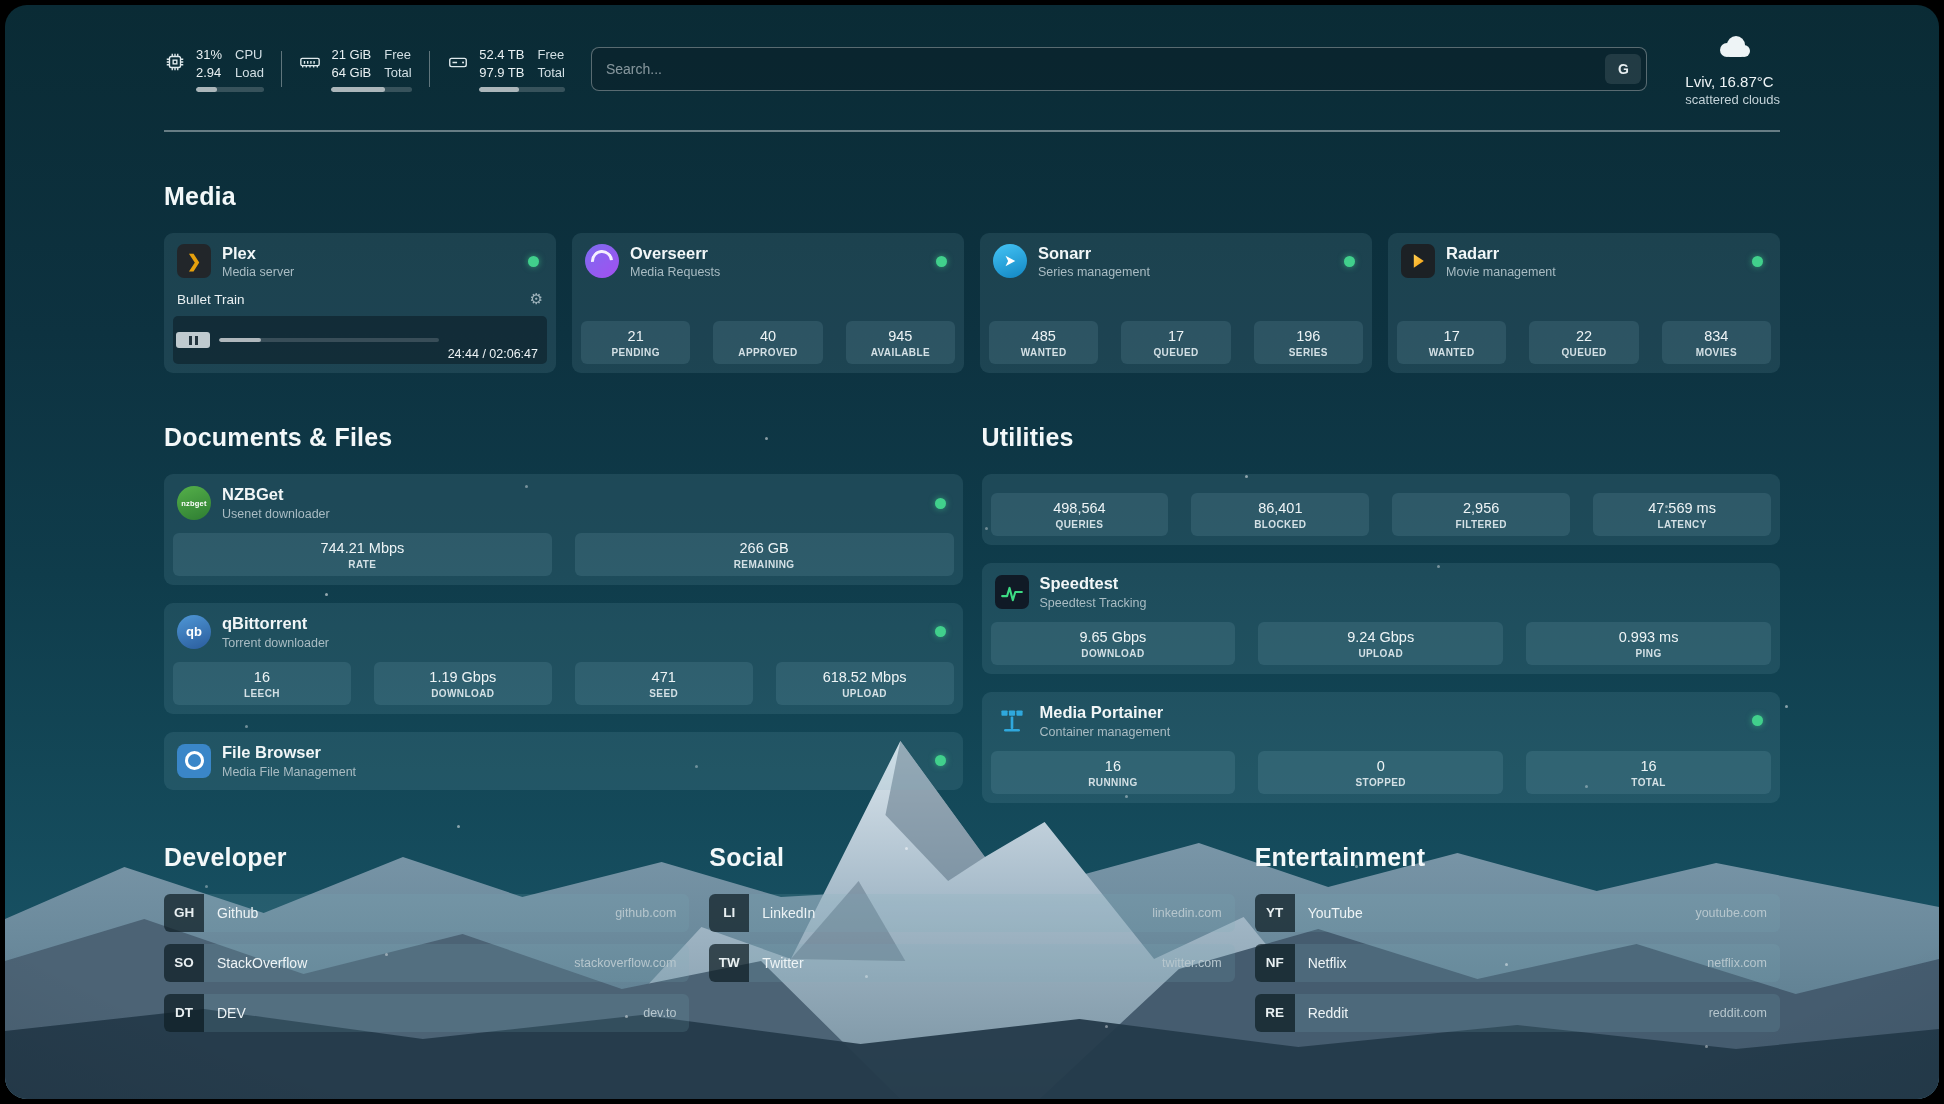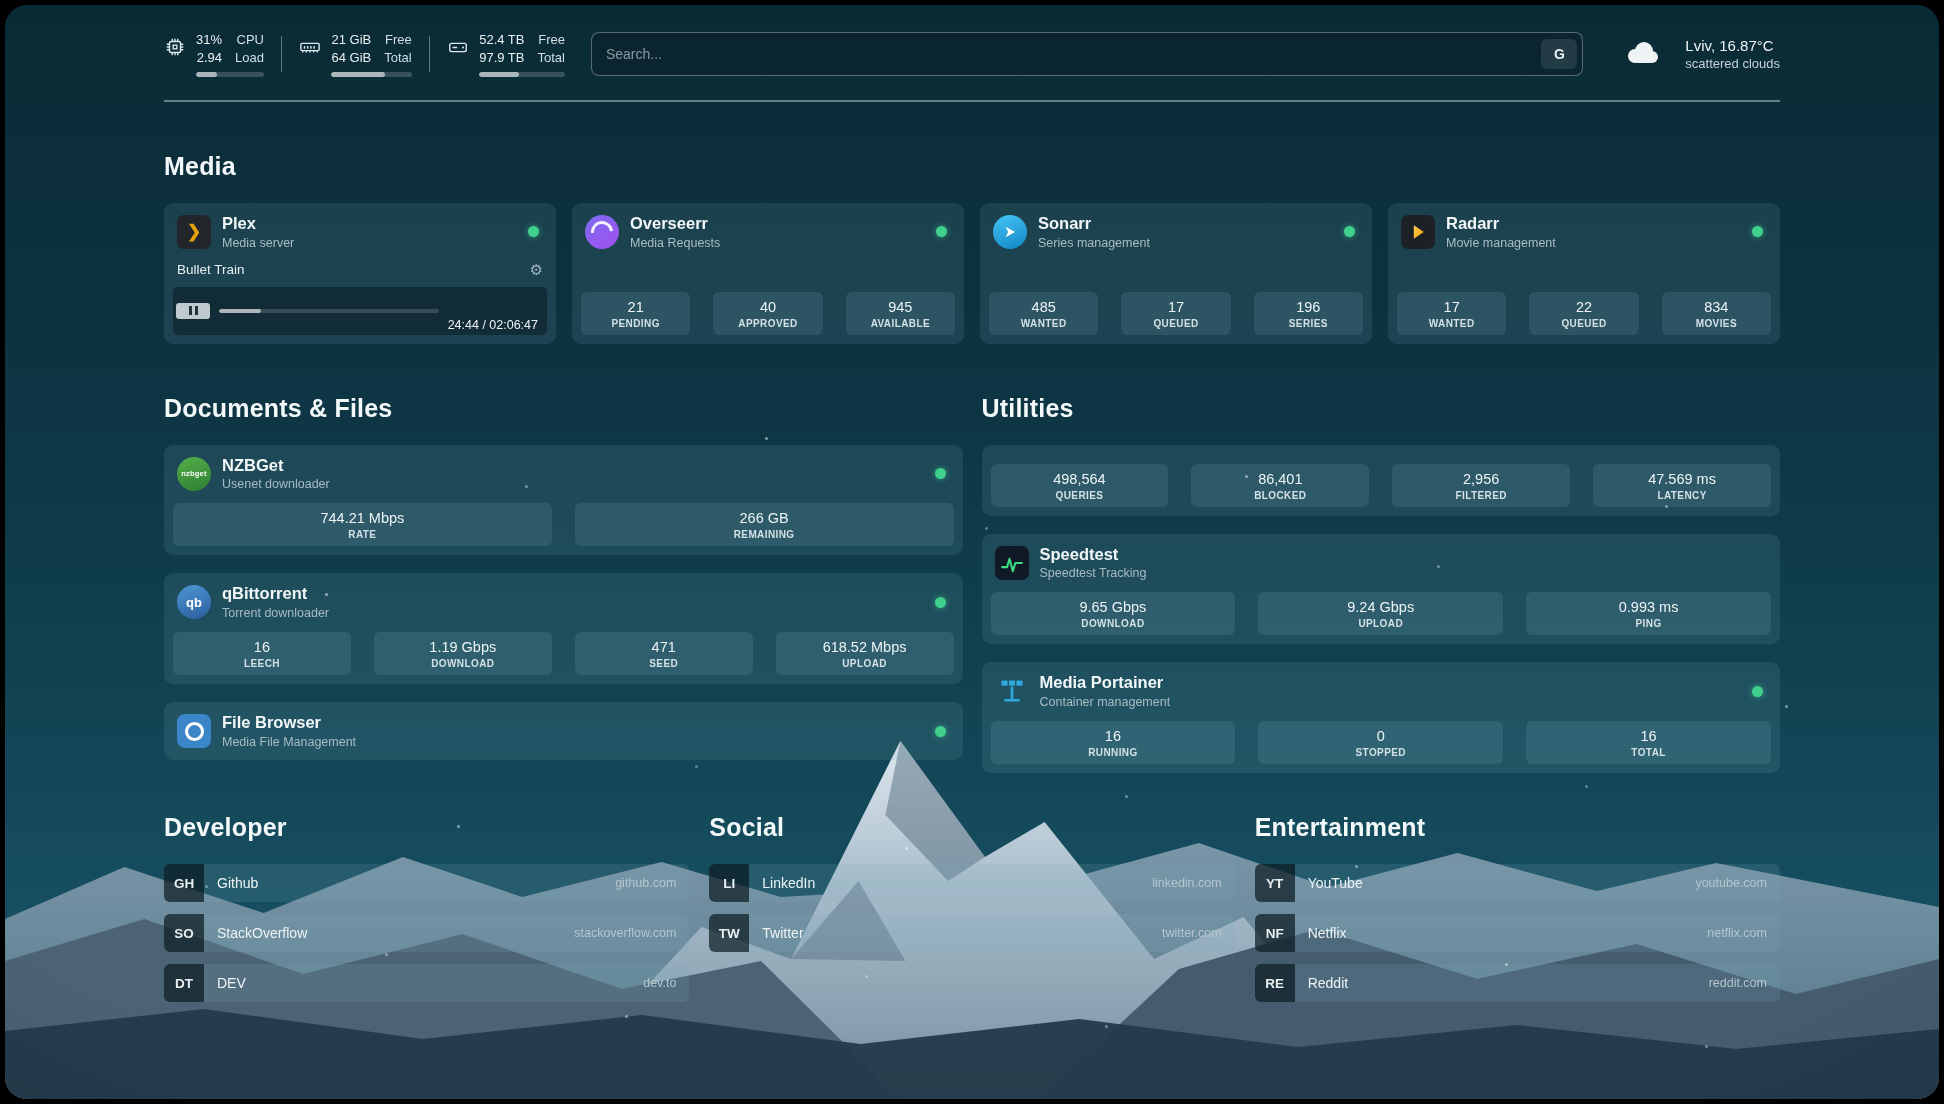--- a/index.html
+++ b/index.html
@@ -21,33 +21,33 @@
       620px 1010px 0 0 rgba(255,255,255,.45), 860px 970px 0 0 rgba(255,255,255,.35),
       1100px 1020px 0 0 rgba(255,255,255,.4), 1500px 958px 0 0 rgba(255,255,255,.45),
       1700px 1040px 0 0 rgba(255,255,255,.4), 200px 880px 0 0 rgba(255,255,255,.35); }
   .content { position:relative; z-index:2; width:1616px; margin:0 auto; padding-top:26px; }
 
   
   .topbar { display:flex; align-items:center; }
   .res { display:flex; gap:10px; align-items:flex-start; }
   .res-icon { margin-top:5px; display:flex; }
   .res-icon svg { stroke:#dfe9ec; fill:none; stroke-width:1.5; }
-  .res-cols { display:flex; gap:13px; font-size:13px; color:#e9f0f2;text-align:right; }
+  .res-cols { display:flex; gap:13px; font-size:13px; color:#e9f0f2; }
   .res-col { display:flex; flex-direction:column; line-height:1.4; }
   .res-labels { color:#d2dfe4; }
   .res-bar { margin-top:5px; height:5px; border-radius:3px; background:rgba(255,255,255,.18); overflow:hidden; }
   .res-bar i { display:block; height:100%; background:rgba(255,255,255,.58); border-radius:3px; }
   .vdiv { width:1.5px; height:36px; background:rgba(255,255,255,.35); margin:0 17px; align-self:center; }
   .search { flex:1; display:flex; align-items:center; height:44px; margin:0 38px 0 26px;
             background:rgba(11,32,41,.55); border:1px solid rgba(255,255,255,.32); border-radius:8px; padding:0 5px 0 14px; }
   .search input { flex:1; background:transparent; border:none; outline:none; color:#e3ecef; font-size:14px; font-family:inherit; }
   .search input::placeholder { color:rgba(235,243,246,.55); }
   .search-btn { width:36px; height:30px; border-radius:6px; background:rgba(255,255,255,.10); color:#e9f0f2;
                 display:flex; align-items:center; justify-content:center; font-size:14px; font-weight:bold; cursor:pointer; }
-  .weather { display:flex; gap:24px; color:#eef4f6; }
+  .weather { display:flex; align-items:center; gap:12px; color:#eef4f6;flex-direction:column; }
   .weather-loc { font-size:15px; }
   .weather-cond { font-size:13px; color:#c3d2d8; margin-top:2px; }
   .rule { height:1.5px; background:rgba(255,255,255,.38); margin-top:23px; }
 
   
   .section-title { font-size:25px; font-weight:700; color:#f3f8f9; letter-spacing:.2px; margin:50px 0 22px; }
   .media-grid { display:grid; grid-template-columns:repeat(4,1fr); gap:16px; align-items:stretch; }
   .card { background:rgba(126,177,192,.14); border-radius:9px; padding:9px; display:flex; flex-direction:column; }
   .card-head { display:flex; align-items:center; gap:11px; padding:2px 4px; cursor:pointer; }
   .svc-name { font-size:16.5px; font-weight:600; color:#f1f6f7; line-height:1.2; }

